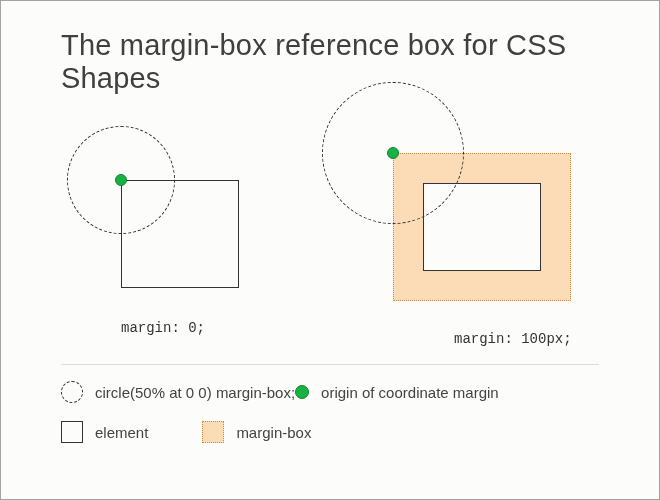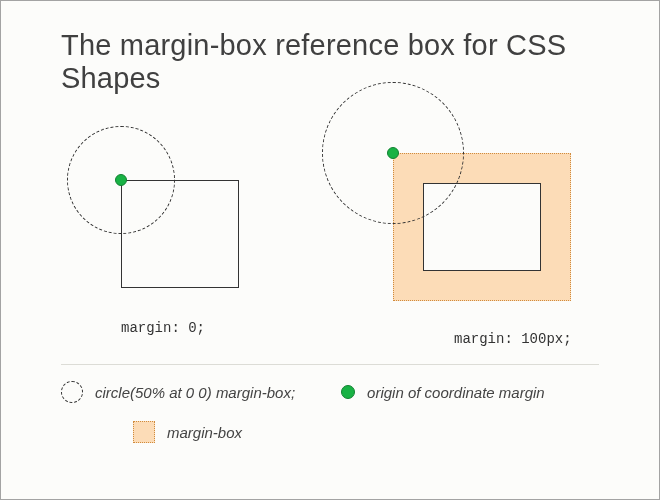--- a/index.html
+++ b/index.html
@@ -74,23 +74,21 @@
     margin: 14px 0 0 0;
   }
   .legend {
     margin-top: 16px;
     font-size: 15px;
     color: #444;
   }
   .legend-row {
     display: flex;
     align-items: center;
-    gap: 46px;
     margin-bottom: 18px;
-    font-style: italic;
   }
   .legend-item {
     display: flex;
     align-items: center;
     gap: 12px;
   }
   .sw {
     display: inline-block;
     flex: 0 0 auto;
   }
@@ -148,20 +146,24 @@
       <div class="legend-item">
         <span class="sw sw-dashcircle"></span>
         <span>circle(50% at 0 0) margin-box;</span>
       </div>
       <div class="legend-item">
         <span class="sw sw-dot"></span>
         <span>origin of coordinate margin</span>
       </div>
     </div>
     <div class="legend-row">
-      <div class="legend-item" style="margin-left:72px;">
+      <div class="legend-item">
+        <span class="sw sw-elem"></span>
+        <span>element</span>
+      </div>
+      <div class="legend-item" style="margin-left:54px;">
         <span class="sw sw-margin"></span>
         <span>margin-box</span>
       </div>
     </div>
   </div>
 
 </div>
 
 </body></html>

